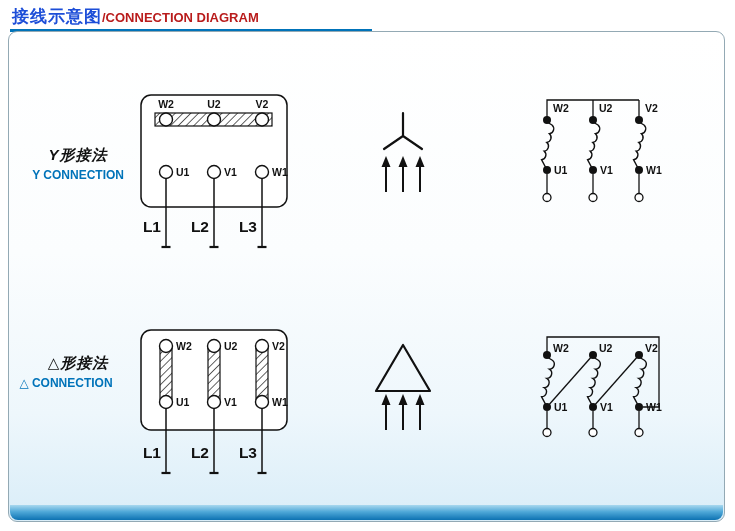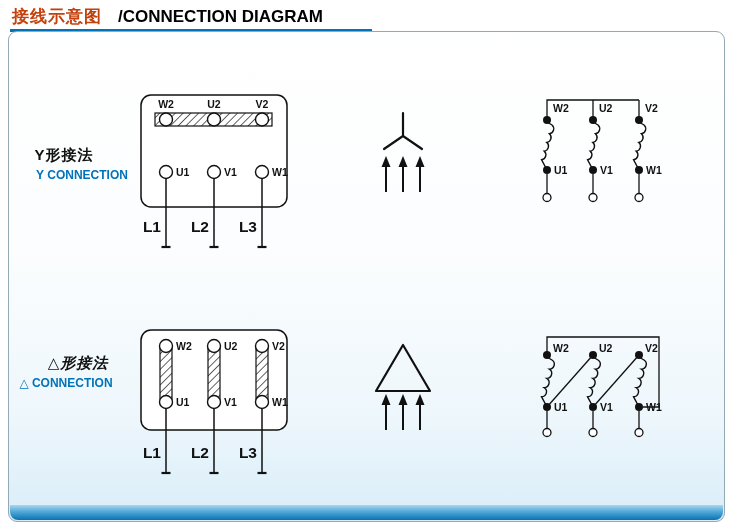--- a/index.html
+++ b/index.html
@@ -3,41 +3,41 @@
 <meta charset="utf-8">
 <style>
   html,body{margin:0;padding:0;}
   body{
     width:735px;height:531px;position:relative;overflow:hidden;
     background:#ffffff;
     font-family:"Liberation Sans","DejaVu Sans",sans-serif;
     -webkit-font-smoothing:antialiased;
   }
   .header{position:absolute;left:12px;top:5px;white-space:nowrap;}
-  .title-zh{font-size:17px;font-weight:bold;color:#c2410c;letter-spacing:1px;}
-  .title-en{font-size:17px;font-weight:bold;color:#000000;letter-spacing:0px;margin-left:16px;}
+  .title-zh{font-size:17px;font-weight:bold;color:#1d4ed8;letter-spacing:1px;}
+  .title-en{font-size:13px;font-weight:bold;color:#b91c1c;letter-spacing:0px;}
   .title-underline{
     position:absolute;left:10px;top:29px;width:362px;height:3px;background:#0073b9;
   }
   .panel{
     position:absolute;left:8px;top:31px;width:717px;height:491px;
     border:1px solid #93a9b4;border-radius:9px;
     background:linear-gradient(180deg,#ffffff 0%,#fbfdfe 45%,#eef7fc 78%,#d9edf8 100%);
     box-sizing:border-box;
   }
   .panel-strip{
     position:absolute;left:1px;right:1px;bottom:1px;height:15px;
     border-radius:0 0 8px 8px;
     background:linear-gradient(180deg,#a8d8ef 0%,#4fa8d8 45%,#0d72b2 100%);
   }
   .row-label{position:absolute;width:120px;text-align:center;}
   .row-label.zh{font-size:15px;font-weight:bold;color:#111;letter-spacing:1px;}
   .row-label.en{font-size:12px;font-weight:bold;color:#0073b9;}
-  #star-label-zh{left:4px;top:146px;}
-  #star-label-en{left:22px;top:168px;}
+  #star-label-zh{left:18px;top:146px;font-style:italic;}
+  #star-label-en{left:4px;top:168px;text-align:right;}
   #delta-label-zh{left:18px;top:354px;font-style:italic;}
   #delta-label-en{left:6px;top:376px;}
   svg.diagram-layer{position:absolute;left:0;top:0;}
   svg text{font-family:"Liberation Sans","DejaVu Sans",sans-serif;fill:#111;}
   .t-lbl{font-size:10.5px;font-weight:bold;}
   .lead-lbl{font-size:15.5px;font-weight:600;}
 </style>
 </head>
 <body>
 

